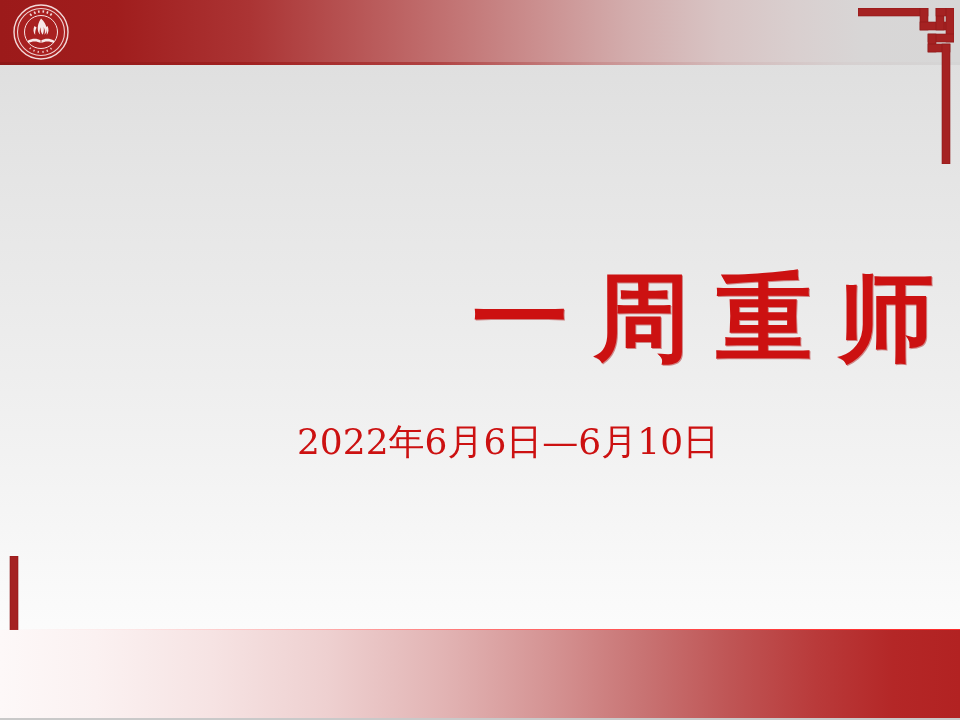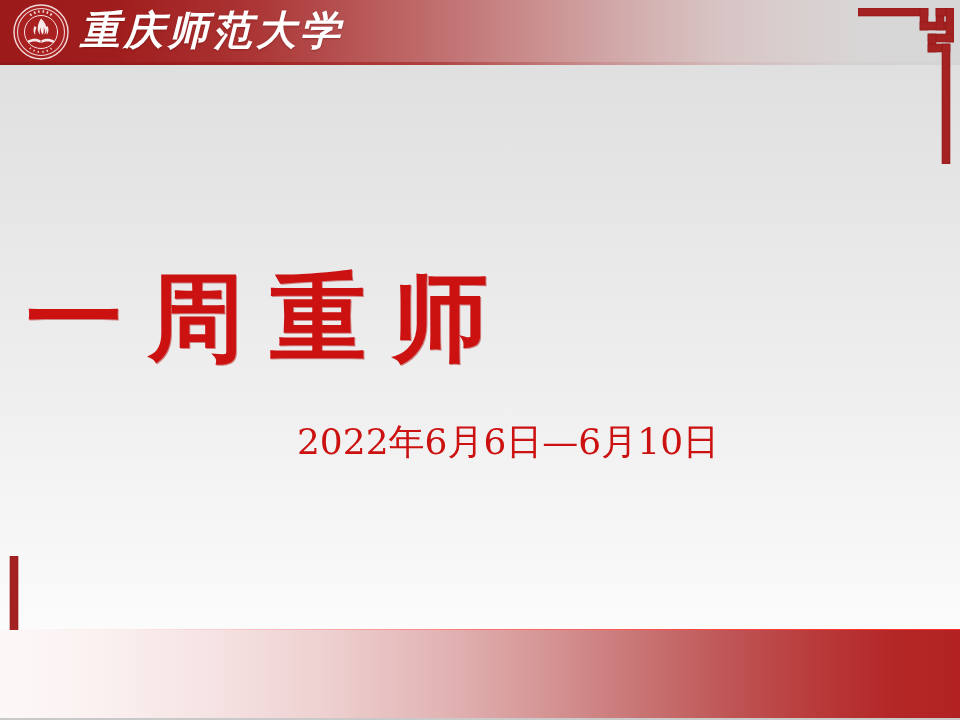--- a/index.html
+++ b/index.html
@@ -113,21 +113,21 @@
     letter-spacing: 16px;
     white-space: nowrap;
     text-shadow: 1px 1px 0 rgba(170,10,10,0.45);
   }
 
   .title-main {
     position: absolute;
     left: 0;
     top: 270px;
     width: 960px;
-    text-align: left;
+    text-align: right;
     font-size: 96px;
     line-height: 1;
     color: #cc1111;
     font-family: "DejaVu Serif", serif;
     font-weight: bold;
     letter-spacing: 26px;
     text-indent: 26px;
     white-space: nowrap;
     text-shadow: 1px 1px 0 rgba(170,10,10,0.45);
   }
@@ -228,21 +228,20 @@
         <rect x="16.6" y="43.4" width="1.3" height="2" transform="rotate(40 17.2 44.4)"></rect>
         <rect x="20.4" y="45.6" width="1.3" height="2" transform="rotate(26 21 46.6)"></rect>
         <rect x="24.6" y="46.8" width="1.3" height="2" transform="rotate(12 25.2 47.8)"></rect>
         <rect x="29.4" y="46.9" width="1.3" height="2" transform="rotate(-8 30 47.9)"></rect>
         <rect x="33.6" y="45.8" width="1.3" height="2" transform="rotate(-22 34.2 46.8)"></rect>
         <rect x="37.4" y="43.6" width="1.3" height="2" transform="rotate(-38 38 44.6)"></rect>
       </g>
     </svg>
   </div>
 
-  <div class="univ-name">重庆师范大学</div>
 
   <div class="corner-tr">
     <svg viewBox="0 0 96 156" width="96" height="156" aria-hidden="true">
       <g fill="#a52222" stroke="#8d1a1a" stroke-width="0.6">
 
         <rect x="0" y="0" width="70" height="8"></rect>
 
         <rect x="62" y="0" width="8" height="22"></rect>
 
         <rect x="62" y="14" width="34" height="8"></rect>

